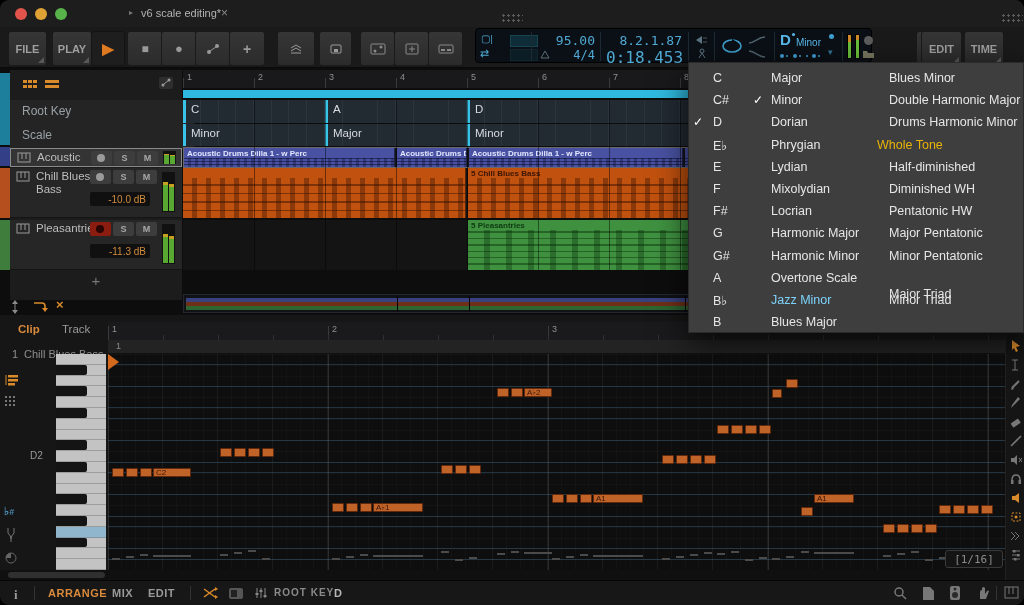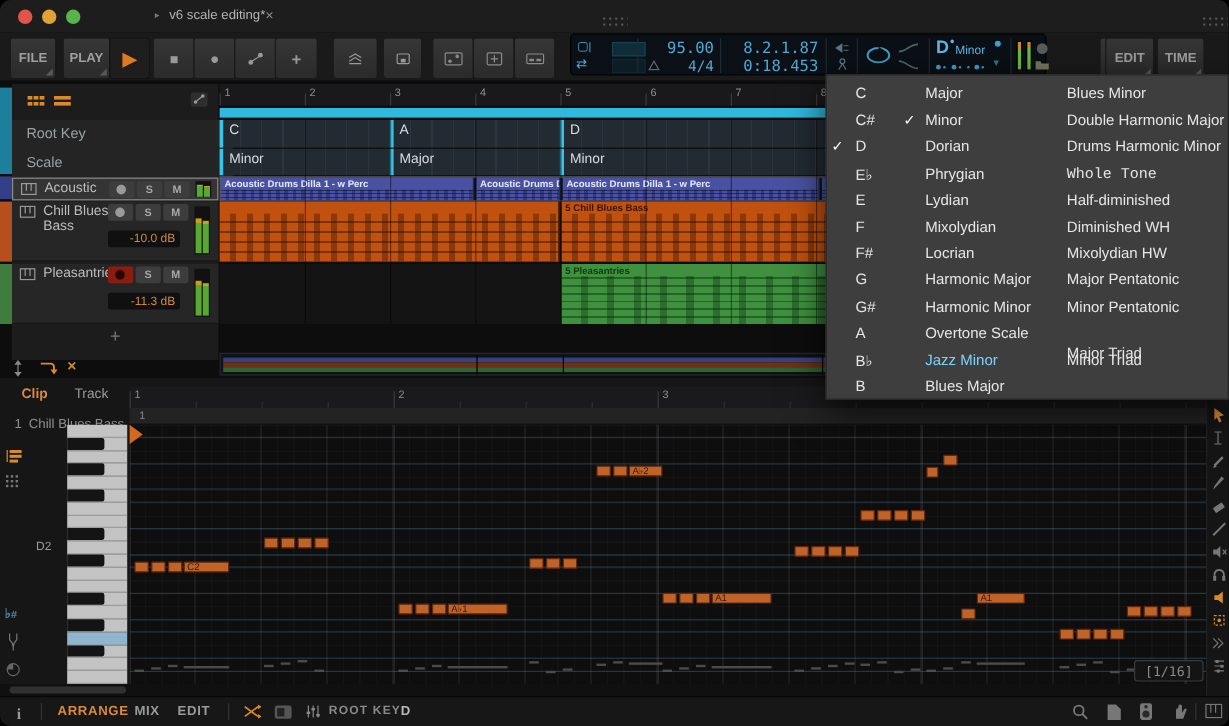--- a/index.html
+++ b/index.html
@@ -136,21 +136,21 @@
     <div class="tdiv" style="left:55px"></div>
     <span class="txt mono" style="left:61px;top:4px;width:58px;text-align:right;font-size:13px">95.00</span>
     <span class="ic a" style="left:64px;top:21px">
         <svg width="10" height="9">
           <path d="M1 8 L5 1 L9 8 Z" fill="none" stroke="#5a6a72"></path>
         </svg>
       </span>
     <span class="txt mono" style="left:88px;top:19px;width:31px;text-align:right;font-size:12px">4/4</span>
     <div class="tdiv" style="left:124px"></div>
     <span class="txt mono" style="left:130px;top:4px;width:76px;text-align:right;font-size:13px">8.2.1.87</span>
-    <span class="txt mono" style="left:130px;top:19px;width:76px;text-align:right;font-size:13px">0:18.453</span>
+    <span class="txt mono" style="left:130px;top:19px;width:76px;text-align:right;font-size:16px">0:18.453</span>
     <div class="tdiv" style="left:212px"></div>
     <span class="ic a" style="left:218px;top:6px">
         <svg width="14" height="10">
           <path d="M8 1 L2 5 L8 9 Z" fill="#5a7482"></path>
           <line x1="9" y1="3" x2="13" y2="3" stroke="#49565e"></line>
           <line x1="9" y1="7" x2="13" y2="7" stroke="#49565e"></line>
         </svg>
       </span>
     <span class="ic a" style="left:220px;top:19px">
         <svg width="12" height="12">
@@ -752,36 +752,36 @@
       </div>
       <div style="position: absolute; box-sizing: border-box; left: 0px; top: 49.4px; width: 336px; height: 22px;">
         <div style="position: absolute; box-sizing: border-box; left: 4px; top: 3px; color: rgb(255, 255, 255); font-size: 12px; white-space: nowrap;">✓</div>
         <div style="position: absolute; box-sizing: border-box; left: 24px; top: 3px; color: rgb(230, 230, 230); font-size: 12.5px; white-space: nowrap;">D</div>
         <div style="position: absolute; box-sizing: border-box; left: 82px; top: 3px; color: rgb(230, 230, 230); font-size: 12.5px; white-space: nowrap;">Dorian</div>
         <div style="position: absolute; box-sizing: border-box; left: 200px; top: 3px; color: rgb(230, 230, 230); font-size: 12.5px; white-space: nowrap;">Drums Harmonic Minor</div>
       </div>
       <div style="position: absolute; box-sizing: border-box; left: 0px; top: 71.6px; width: 336px; height: 22px;">
         <div style="position: absolute; box-sizing: border-box; left: 24px; top: 3px; color: rgb(230, 230, 230); font-size: 12.5px; white-space: nowrap;">E♭</div>
         <div style="position: absolute; box-sizing: border-box; left: 82px; top: 3px; color: rgb(230, 230, 230); font-size: 12.5px; white-space: nowrap;">Phrygian</div>
-        <div style="position: absolute; box-sizing: border-box; left: 200px; top: 3px; color: #e5e5e5; font-size: 12.5px; white-space: nowrap; font-family: Liberation Mono, monospace;">Whole Tone</div>
+        <div style="position: absolute; box-sizing: border-box; left: 188px; top: 3px; color: #eab308; font-size: 12.5px; white-space: nowrap;">Whole Tone</div>
       </div>
       <div style="position: absolute; box-sizing: border-box; left: 0px; top: 93.8px; width: 336px; height: 22px;">
         <div style="position: absolute; box-sizing: border-box; left: 24px; top: 3px; color: rgb(230, 230, 230); font-size: 12.5px; white-space: nowrap;">E</div>
         <div style="position: absolute; box-sizing: border-box; left: 82px; top: 3px; color: rgb(230, 230, 230); font-size: 12.5px; white-space: nowrap;">Lydian</div>
         <div style="position: absolute; box-sizing: border-box; left: 200px; top: 3px; color: rgb(230, 230, 230); font-size: 12.5px; white-space: nowrap;">Half-diminished</div>
       </div>
       <div style="position: absolute; box-sizing: border-box; left: 0px; top: 116px; width: 336px; height: 22px;">
         <div style="position: absolute; box-sizing: border-box; left: 24px; top: 3px; color: rgb(230, 230, 230); font-size: 12.5px; white-space: nowrap;">F</div>
         <div style="position: absolute; box-sizing: border-box; left: 82px; top: 3px; color: rgb(230, 230, 230); font-size: 12.5px; white-space: nowrap;">Mixolydian</div>
         <div style="position: absolute; box-sizing: border-box; left: 200px; top: 3px; color: rgb(230, 230, 230); font-size: 12.5px; white-space: nowrap;">Diminished WH</div>
       </div>
       <div style="position: absolute; box-sizing: border-box; left: 0px; top: 138.2px; width: 336px; height: 22px;">
         <div style="position: absolute; box-sizing: border-box; left: 24px; top: 3px; color: rgb(230, 230, 230); font-size: 12.5px; white-space: nowrap;">F#</div>
         <div style="position: absolute; box-sizing: border-box; left: 82px; top: 3px; color: rgb(230, 230, 230); font-size: 12.5px; white-space: nowrap;">Locrian</div>
-        <div style="position: absolute; box-sizing: border-box; left: 200px; top: 3px; color: rgb(230, 230, 230); font-size: 12.5px; white-space: nowrap;">Mixolydian HW</div>
+        <div style="position: absolute; box-sizing: border-box; left: 200px; top: 3px; color: rgb(230, 230, 230); font-size: 12.5px; white-space: nowrap;">Pentatonic HW</div>
       </div>
       <div style="position: absolute; box-sizing: border-box; left: 0px; top: 160.4px; width: 336px; height: 22px;">
         <div style="position: absolute; box-sizing: border-box; left: 24px; top: 3px; color: rgb(230, 230, 230); font-size: 12.5px; white-space: nowrap;">G</div>
         <div style="position: absolute; box-sizing: border-box; left: 82px; top: 3px; color: rgb(230, 230, 230); font-size: 12.5px; white-space: nowrap;">Harmonic Major</div>
         <div style="position: absolute; box-sizing: border-box; left: 200px; top: 3px; color: rgb(230, 230, 230); font-size: 12.5px; white-space: nowrap;">Major Pentatonic</div>
       </div>
       <div style="position: absolute; box-sizing: border-box; left: 0px; top: 182.6px; width: 336px; height: 22px;">
         <div style="position: absolute; box-sizing: border-box; left: 24px; top: 3px; color: rgb(230, 230, 230); font-size: 12.5px; white-space: nowrap;">G#</div>
         <div style="position: absolute; box-sizing: border-box; left: 82px; top: 3px; color: rgb(230, 230, 230); font-size: 12.5px; white-space: nowrap;">Harmonic Minor</div>
         <div style="position: absolute; box-sizing: border-box; left: 200px; top: 3px; color: rgb(230, 230, 230); font-size: 12.5px; white-space: nowrap;">Minor Pentatonic</div>

